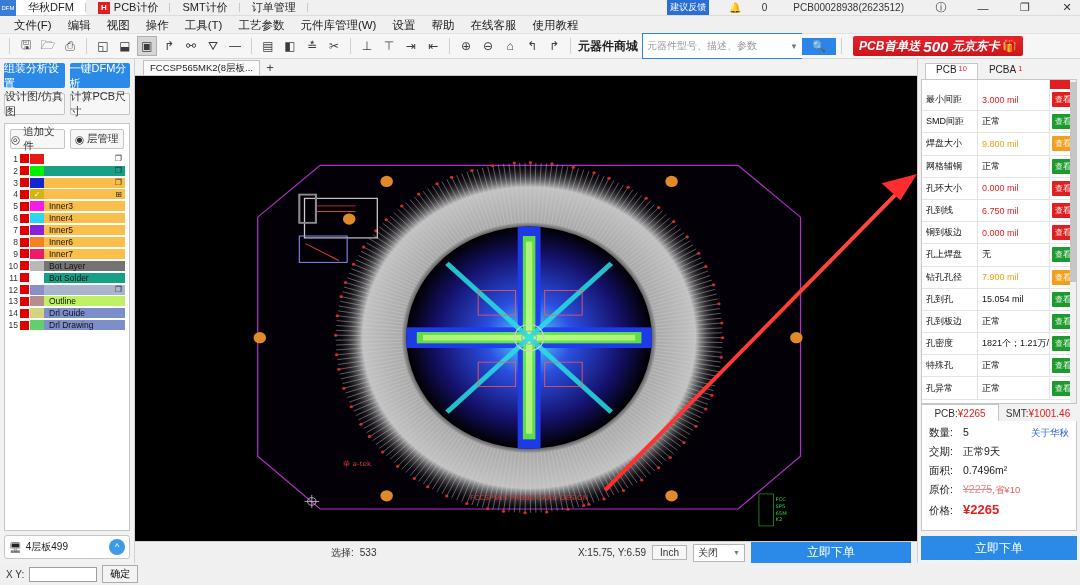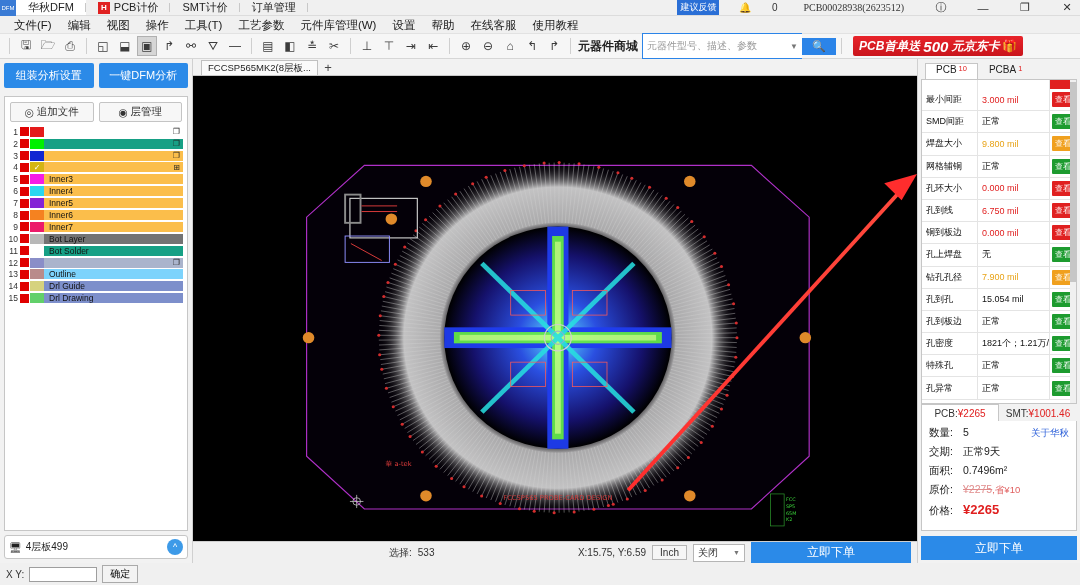--- a/index.html
+++ b/index.html
@@ -21,21 +21,21 @@
              display:flex; align-items:center; justify-content:center; flex:none; }
   .tb-tab { display:flex; align-items:center; padding: 0 12px; font-size: 11px; color:#222; position: relative;}
   .tb-tab.active { background:#ffffff; border-bottom: 1px solid #fff; }
   .tb-tab .sep { position:absolute; right:0; top:3px; height:9px; width:1px; background:#c8c8c8;}
   .tb-ico-red { width:12px;height:12px;background:#e02020;color:#fff;font-size:8px;font-weight:bold;
                 display:flex;align-items:center;justify-content:center;margin-right:4px;}
   .tb-right { margin-left:auto; display:flex; align-items:center; gap:20px; padding-right:2px;}
   .tb-badge { background:#2a6fd6; color:#fff; font-size:9px; padding:1px 3px; }
   .tb-bell { font-size:10px; color:#444; }
   .tb-cnt { font-size:10px; color:#333; }
-  .tb-pcbid { font-size:10px; color:#333; margin:0 6px;font-family:Liberation Serif, serif;}
+  .tb-pcbid { font-size:10px; color:#333; margin:0 6px;}
   .tb-btn { width:22px; height:16px; display:flex; align-items:center; justify-content:center;
             font-size:11px; color:#333;}
 
   
   .menubar { height: 18px; background:#f0f0f0; display:flex; align-items:center;
              border-bottom:1px solid #e2e2e2; padding-left:6px; }
   .menubar span { padding: 0 8px; font-size: 11.5px; color:#1a1a1a; line-height:18px;}
 
   
   .toolbar { height: 25px; background:#f6f6f6; display:flex; align-items:center;
@@ -54,21 +54,21 @@
   .banner { height:20px; background:linear-gradient(#e8232a,#c9151c); color:#fff;
             display:flex;align-items:center;gap:3px;padding:0 6px;margin-left:6px;
             font-style:italic;font-weight:bold;font-size:12px; border-radius:2px;}
   .banner .big { font-size:15px; }
   .banner .card { font-size:12px; font-style:normal;}
 
   
   .body { flex:1; display:flex; min-height:0; }
 
   
-  .left { width:193px; background:#f2f2f2; display:flex; flex-direction:column;
+  .left { width:135px; background:#f2f2f2; display:flex; flex-direction:column;
           border-right:1px solid #d0d0d0; padding:4px; }
   .lbtn-row { display:flex; gap:5px; margin-bottom:5px;}
   .lbtn-blue { flex:1; height:25px; background:#2b8ae8; color:#fff; font-size:11px;
                display:flex;align-items:center;justify-content:center;border-radius:2px;}
   .lbtn-gray { flex:1; height:22px; background:#f7f7f7;border:1px solid #c4c4c4;color:#333;
                font-size:11px; display:flex;align-items:center;justify-content:center;border-radius:2px;}
   .layer-box { flex:1; border:1px solid #c6c6c6; background:#fff; margin-top:3px;
                display:flex; flex-direction:column; min-height:0;}
   .lb-head { display:flex; gap:5px; padding:5px 5px 4px 5px;}
   .lb-head .lbtn-gray { height:20px; font-size:10.5px; gap:3px;}
@@ -256,20 +256,24 @@
     </div>
   </div>
 
   <div class="body">
 
     <div class="left">
       <div class="lbtn-row">
         <div class="lbtn-blue">组装分析设置</div>
         <div class="lbtn-blue">一键DFM分析</div>
       </div>
+      <div class="lbtn-row">
+        <div class="lbtn-gray">设计图/仿真图</div>
+        <div class="lbtn-gray">计算PCB尺寸</div>
+      </div>
       <div class="layer-box">
         <div class="lb-head">
           <div class="lbtn-gray">
             <span>◎</span>
             <span>追加文件</span>
           </div>
           <div class="lbtn-gray">
             <span>◉</span>
             <span>层管理</span>
           </div>
@@ -354,21 +358,21 @@
               <span class="vis"></span>
               <span class="swatch" style="background:#8a8ec8"></span>
               <span class="nm" style="background:#aab4cc">
                 <span class="rico" style="margin-left: auto;">❐</span>
               </span>
             </div>
             <div class="lrow">
               <span class="num">13</span>
               <span class="vis"></span>
               <span class="swatch" style="background:#b98b8b"></span>
-              <span class="nm" style="background:#7dd3fc">Outline</span>
+              <span class="nm" style="background:#bef264">Outline</span>
             </div>
             <div class="lrow">
               <span class="num">14</span>
               <span class="vis"></span>
               <span class="swatch" style="background:#d6d27e"></span>
               <span class="nm" style="background:#7d8fcb">Drl Guide</span>
             </div>
             <div class="lrow">
               <span class="num">15</span>
               <span class="vis"></span>

